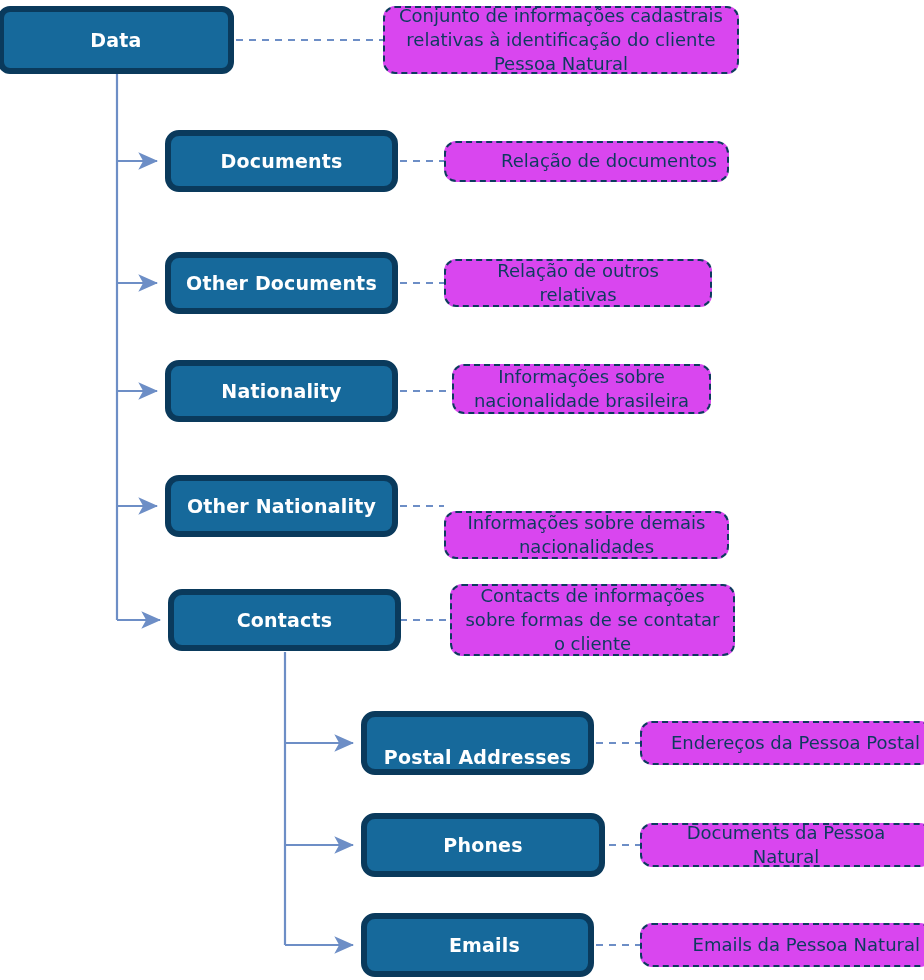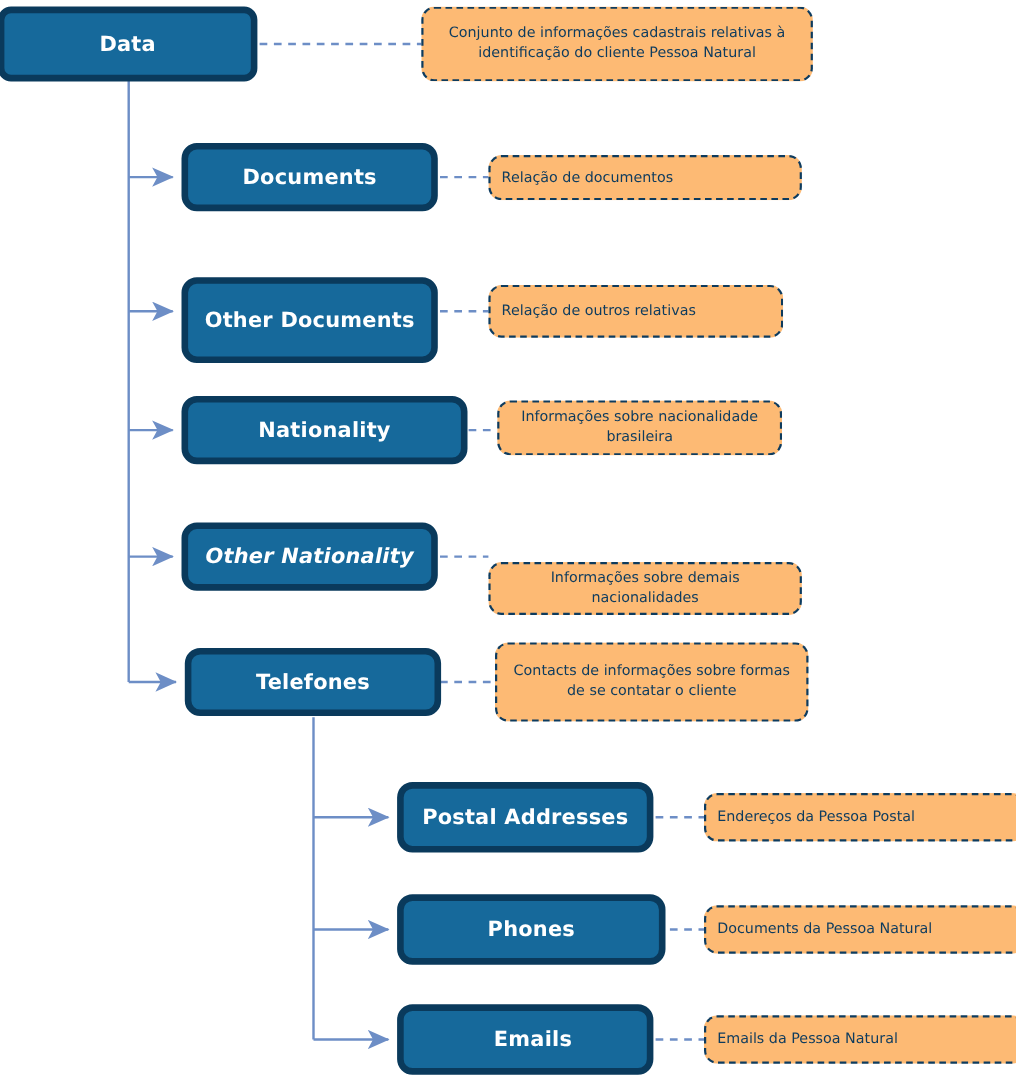--- a/index.html
+++ b/index.html
@@ -51,29 +51,29 @@
   }
   .node-label {
     display: block;
     white-space: nowrap;
   }
 
   
   .note {
     position: absolute;
     box-sizing: border-box;
-    background: #fdba74;
+    background: #d946ef;
     border: 2px dashed #0d3b5e;
     border-radius: 12px;
     display: flex;
     align-items: center;
-    justify-content: flex-start;
+    justify-content: flex-end;
     text-align: center;
     color: #0d3b5e;
-    font-size: 13px;
+    font-size: 18px;
     line-height: 1.35;
     padding: 6px 10px;
     z-index: 2;
   }
   .note-text {
     display: block;
   }
 </style>
 </head>
 <body>
@@ -117,37 +117,37 @@
   </svg>
 
   <div class="node root" style="left:-2px; top:6px; width:236px; height:68px;">
     <span class="node-label">Data</span>
   </div>
 
   <div class="node" style="left:165px; top:130px; width:233px; height:62px;">
     <span class="node-label">Documents</span>
   </div>
 
-  <div class="node" style="left:165px; top:252px; width:233px; height:78px;">
+  <div class="node" style="left:165px; top:252px; width:233px; height:62px;">
     <span class="node-label">Other Documents</span>
   </div>
 
-  <div class="node" style="left:165px; top:360px; width:260px; height:62px;">
+  <div class="node" style="left:165px; top:360px; width:233px; height:62px;">
     <span class="node-label">Nationality</span>
   </div>
 
-  <div class="node" style="left:165px; top:475px; width:233px; height:62px;font-style:italic;">
+  <div class="node" style="left:165px; top:475px; width:233px; height:62px;">
     <span class="node-label">Other Nationality</span>
   </div>
 
   <div class="node" style="left:168px; top:589px; width:233px; height:62px;">
-    <span class="node-label">Telefones</span>
+    <span class="node-label">Contacts</span>
   </div>
 
-  <div class="node" style="left:361px; top:711px; width:233px; height:64px;">
+  <div class="node" style="left:361px; top:711px; width:233px; height:64px;align-items:flex-end;">
     <span class="node-label">Postal Addresses</span>
   </div>
 
   <div class="node" style="left:361px; top:813px; width:244px; height:64px;">
     <span class="node-label">Phones</span>
   </div>
 
   <div class="node" style="left:361px; top:913px; width:233px; height:64px;padding-left:24px;">
     <span class="node-label">Emails</span>
   </div>

